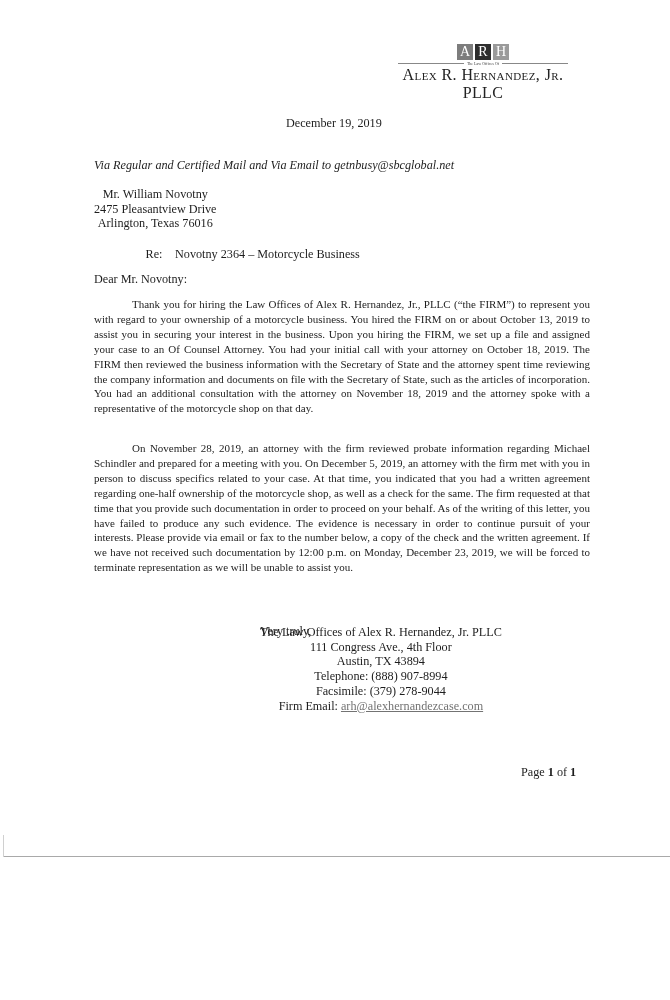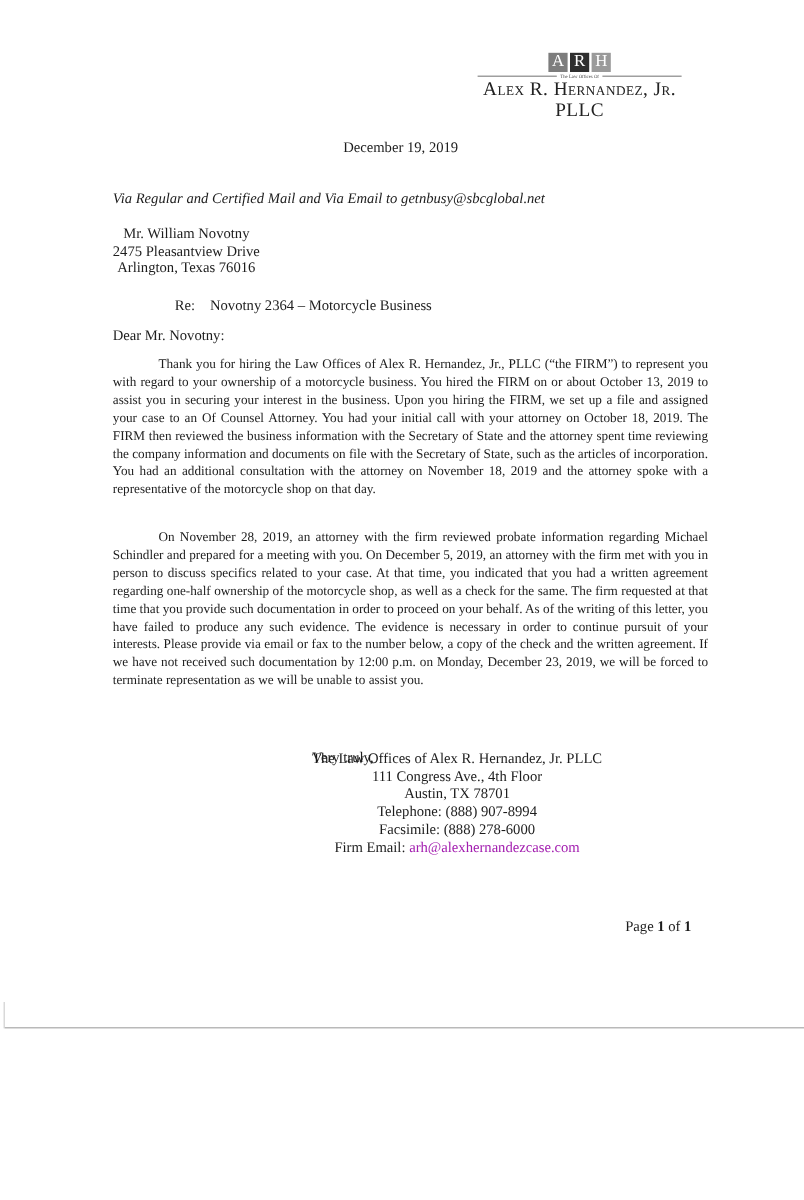--- a/index.html
+++ b/index.html
@@ -22,21 +22,21 @@
   .addr { left:94px; top:187px; }
   .re { left:133px; top:247px; }
   .re .lbl { display:inline-block; width:42px; }
   .salut { left:94px; top:272px; }
   .para { position:absolute; left:94px; width:496px; font-size:11px; line-height:14.9px;
           text-align:justify; text-indent:38px; }
   .p1 { top:297px; }
   .p2 { top:441px; }
   .close { left:260px; top:624px; }
   .sig { left:260px; top:625px; }
-  .sig a { color:#a21caf; }
+  .sig a { color:#737373; text-decoration:underline; }
   .pagenum { left:521px; top:765px; }
   .pagenum b { font-weight:bold; }
   .bottom-line { position:absolute; left:4px; top:856px; width:666px; height:1px; background:#a9a9a9; }
   .left-edge { position:absolute; left:3px; top:835px; width:1px; height:22px; background:#d0d0d0; }
 </style>
 </head>
 <body>
 
 <div class="page">
 
@@ -71,23 +71,23 @@
   <div class="text salut">Dear Mr. Novotny:</div>
 
   <div class="para p1">Thank you for hiring the Law Offices of Alex R. Hernandez, Jr., PLLC (“the FIRM”) to represent you with regard to your ownership of a motorcycle business. You hired the FIRM on or about October 13, 2019 to assist you in securing your interest in the business. Upon you hiring the FIRM, we set up a file and assigned your case to an Of Counsel Attorney. You had your initial call with your attorney on October 18, 2019. The FIRM then reviewed the business information with the Secretary of State and the attorney spent time reviewing the company information and documents on file with the Secretary of State, such as the articles of incorporation. You had an additional consultation with the attorney on November 18, 2019 and the attorney spoke with a representative of the motorcycle shop on that day.</div>
   <div class="para p2">On November 28, 2019, an attorney with the firm reviewed probate information regarding Michael Schindler and prepared for a meeting with you. On December 5, 2019, an attorney with the firm met with you in person to discuss specifics related to your case. At that time, you indicated that you had a written agreement regarding one-half ownership of the motorcycle shop, as well as a check for the same. The firm requested at that time that you provide such documentation in order to proceed on your behalf. As of the writing of this letter, you have failed to produce any such evidence. The evidence is necessary in order to continue pursuit of your interests. Please provide via email or fax to the number below, a copy of the check and the written agreement. If we have not received such documentation by 12:00 p.m. on Monday, December 23, 2019, we will be forced to terminate representation as we will be unable to assist you.</div>
 
   <div class="text close">Very truly,</div>
 
   <div class="text sig">
     <div>The Law Offices of Alex R. Hernandez, Jr. PLLC</div>
     <div>111 Congress Ave., 4th Floor</div>
-    <div>Austin, TX 78701</div>
+    <div>Austin, TX 43894</div>
     <div>Telephone: (888) 907-8994</div>
-    <div>Facsimile: (888) 278-6000</div>
+    <div>Facsimile: (379) 278-9044</div>
     <div><span>Firm Email: </span><a>arh@alexhernandezcase.com</a></div>
   </div>
 
   <div class="text pagenum"><span>Page </span><b>1</b><span> of </span><b>1</b></div>
 
 </div>
 
 <div class="left-edge"></div>
 <div class="bottom-line"></div>
 

